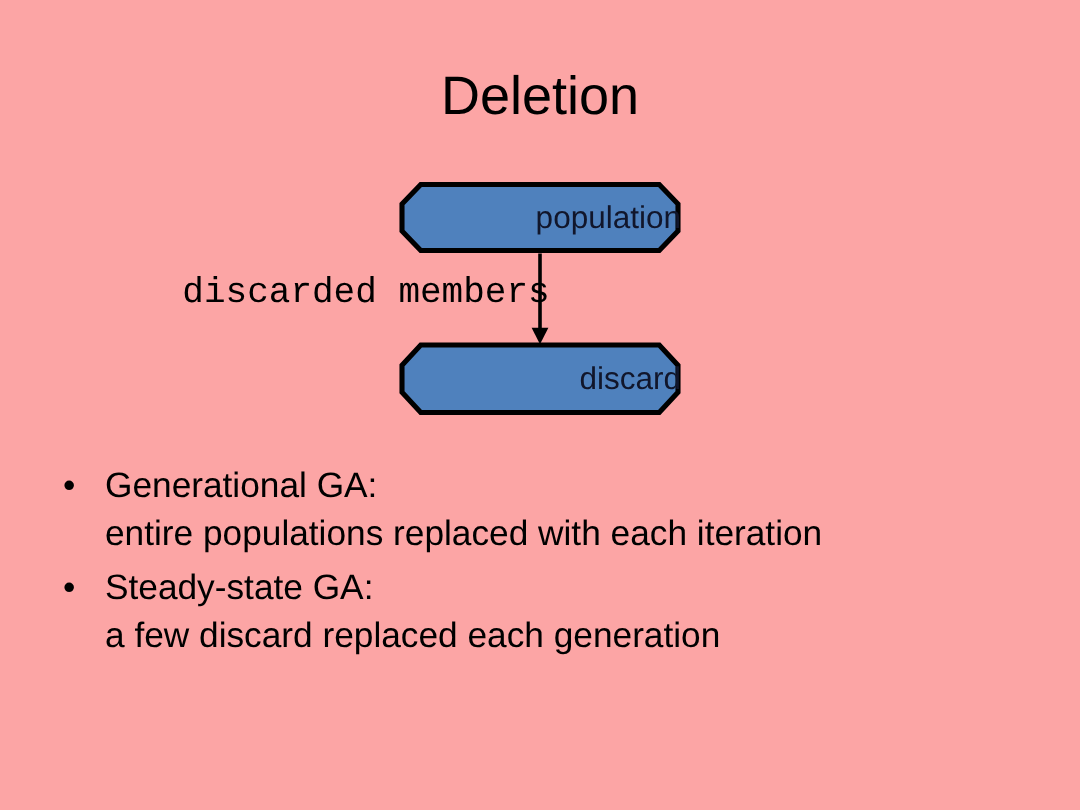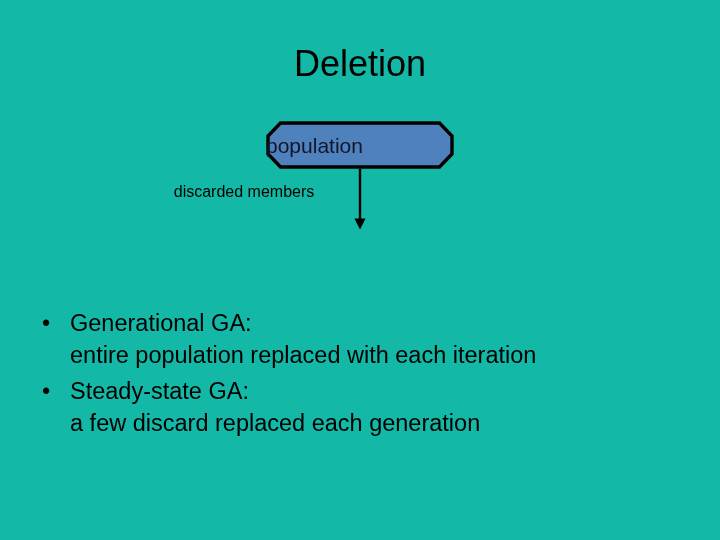--- a/index.html
+++ b/index.html
@@ -10,21 +10,21 @@
     width: 720px;
     height: 540px;
     background: #ffffff;
     font-family: "Liberation Sans", sans-serif;
     overflow: hidden;
   }
   #slide {
     position: relative;
     width: 720px;
     height: 540px;
-    background: #14b8a6;
+    background: #fca5a5;
   }
 
   
   #slide-title {
     position: absolute;
     left: 0;
     top: 46px;
     width: 720px;
     text-align: center;
     font-family: "Liberation Sans", sans-serif;
@@ -40,21 +40,21 @@
     position: absolute;
     left: 0;
     top: 0;
     width: 720px;
     height: 300px;
   }
   .node {
     position: absolute;
     display: flex;
     align-items: center;
-    justify-content: flex-start;
+    justify-content: flex-end;
   }
   .node svg {
     position: absolute;
     left: 0;
     top: 0;
     display: block;
   }
   .node-label {
     position: relative;
     z-index: 2;
@@ -86,22 +86,22 @@
     height: 300px;
     pointer-events: none;
   }
 
   #edge-label {
     position: absolute;
     left: 112px;
     top: 184px;
     width: 264px;
     text-align: center;
-    font-family: Liberation Sans, sans-serif;
-    font-size: 16px;
+    font-family: Liberation Mono, monospace;
+    font-size: 24px;
     font-weight: 400;
     color: #000000;
     line-height: 1;
     white-space: nowrap;
   }
 
   
   #bullets {
     position: absolute;
     left: 26px;
@@ -152,29 +152,35 @@
 
     <div id="edge-label">discarded members</div>
 
     <div class="node" id="node-population">
       <svg width="188" height="48" viewBox="0 0 188 48">
         <polygon points="14.5,2 173.5,2 186,15 186,33 173.5,46 14.5,46 2,33 2,15" fill="#4F81BD" stroke="#000000" stroke-width="3.4" stroke-linejoin="miter"></polygon>
       </svg>
       <span class="node-label">population</span>
     </div>
 
+    <div class="node" id="node-discard">
+      <svg width="188" height="49" viewBox="0 0 188 49">
+        <polygon points="14.5,2 173.5,2 186,15.5 186,33.5 173.5,47 14.5,47 2,33.5 2,15.5" fill="#4F81BD" stroke="#000000" stroke-width="3.4" stroke-linejoin="miter"></polygon>
+      </svg>
+      <span class="node-label">discard</span>
+    </div>
 
   </div>
 
   <div id="bullets">
 
     <div class="bullet-item">
       <span class="bullet-marker">•</span>
       <span class="bullet-lead">Generational</span><span class="bullet-rest"> GA:</span>
-      <span class="bullet-line2">entire population replaced with each iteration</span>
+      <span class="bullet-line2">entire populations replaced with each iteration</span>
     </div>
 
     <div class="bullet-item">
       <span class="bullet-marker">•</span>
       <span class="bullet-lead">Steady-state</span><span class="bullet-rest"> GA:</span>
       <span class="bullet-line2">a few discard replaced each generation</span>
     </div>
 
   </div>
 

